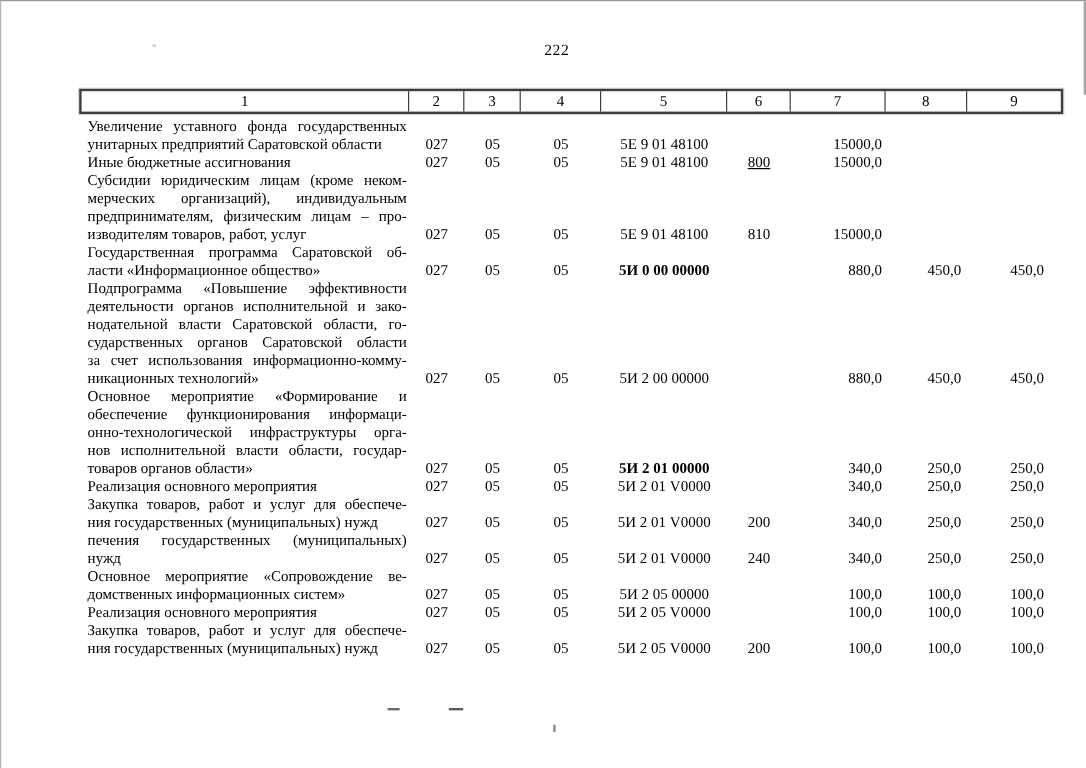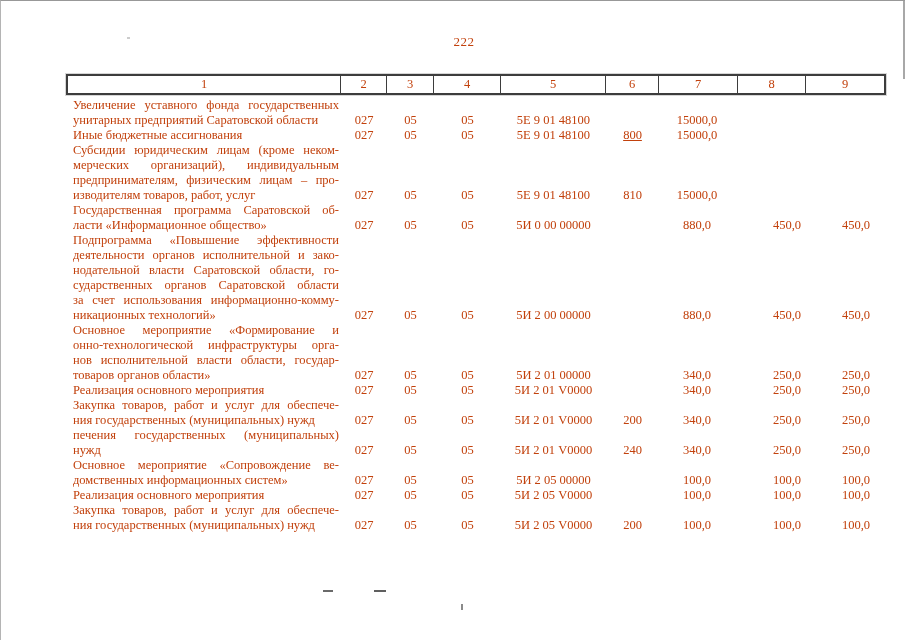--- a/index.html
+++ b/index.html
@@ -1,18 +1,18 @@
 <!DOCTYPE html>
 <html><head>
 <meta charset="utf-8">
 <style>
   html,body { margin:0; padding:0; background:#ffffff; }
   .page {
     position:relative; width:905px; height:640px; background:#ffffff;
-    font-family:"Liberation Serif","DejaVu Serif",serif; color:#c2410c;
+    font-family:"Liberation Serif","DejaVu Serif",serif; color:#000000;
     border-top:1px solid #989898; border-left:1px solid #b4b4b4;
     box-sizing:border-box; overflow:hidden;
   }
   .page-number {
     position:absolute; top:33px; left:18px; width:890px;
     text-align:center; font-size:13px; letter-spacing:0.5px;
   }
   .doc-table { position:absolute; left:67px; top:73px; width:816px; }
   .thead {
     display:flex; height:17px; margin:0 -2px;
@@ -24,21 +24,21 @@
     font-size:12.5px; box-sizing:border-box; border-right:1px solid #3d3d3d;
   }
   .th:last-child { border-right:none; }
   .tbody { margin-top:3px; }
   .trow { display:flex; align-items:flex-end; }
   .cell { font-size:12.5px; line-height:15px; box-sizing:border-box; }
   .c1 { padding-left:5px; padding-right:2px; }
   .line { min-height:15px; }
   .line.just { text-align:justify; text-align-last:justify; }
   .v { text-align:center; }
-  .v.col7 { padding-right:3px; }
+  .v.col7 { text-align:right; padding-right:3px; }
   .v.col8 { text-align:right; padding-right:5px; }
   .v.col9 { text-align:right; padding-right:14px; }
   .artifact { position:absolute; }
 </style>
 </head>
 <body>
 
 <div class="page">
 
   <div class="page-number">222</div>
@@ -100,21 +100,21 @@
           <div class="cell v col9" style="width: 78px;"></div>
         </div>
         <div class="trow">
           <div class="cell c1" style="width: 273px;">
             <div class="line just">Государственная программа Саратовской об-</div>
             <div class="line">ласти «Информационное общество»</div>
           </div>
           <div class="cell v col2" style="width: 46px;">027</div>
           <div class="cell v col3" style="width: 47px;">05</div>
           <div class="cell v col4" style="width: 67px;">05</div>
-          <div class="cell v col5" style="width: 105px;">5И 0 00 00000</div>
+          <div class="cell v col5" style="width: 105px; font-weight: bold;">5И 0 00 00000</div>
           <div class="cell v col6" style="width: 53px;"></div>
           <div class="cell v col7" style="width: 79px;">880,0</div>
           <div class="cell v col8" style="width: 68px;">450,0</div>
           <div class="cell v col9" style="width: 78px;">450,0</div>
         </div>
         <div class="trow">
           <div class="cell c1" style="width: 273px;">
             <div class="line just">Подпрограмма «Повышение эффективности</div>
             <div class="line just">деятельности органов исполнительной и зако-</div>
             <div class="line just">нодательной власти Саратовской области, го-</div>
@@ -127,28 +127,29 @@
           <div class="cell v col4" style="width: 67px;">05</div>
           <div class="cell v col5" style="width: 105px;">5И 2 00 00000</div>
           <div class="cell v col6" style="width: 53px;"></div>
           <div class="cell v col7" style="width: 79px;">880,0</div>
           <div class="cell v col8" style="width: 68px;">450,0</div>
           <div class="cell v col9" style="width: 78px;">450,0</div>
         </div>
         <div class="trow">
           <div class="cell c1" style="width: 273px;">
             <div class="line just">Основное мероприятие «Формирование и</div>
+            <div class="line just">обеспечение функционирования информаци-</div>
             <div class="line just">онно-технологической инфраструктуры орга-</div>
             <div class="line just">нов исполнительной власти области, государ-</div>
             <div class="line">товаров органов области»</div>
           </div>
           <div class="cell v col2" style="width: 46px;">027</div>
           <div class="cell v col3" style="width: 47px;">05</div>
           <div class="cell v col4" style="width: 67px;">05</div>
-          <div class="cell v col5" style="width: 105px;">5И 2 01 00000</div>
+          <div class="cell v col5" style="width: 105px; font-weight: bold;">5И 2 01 00000</div>
           <div class="cell v col6" style="width: 53px;"></div>
           <div class="cell v col7" style="width: 79px;">340,0</div>
           <div class="cell v col8" style="width: 68px;">250,0</div>
           <div class="cell v col9" style="width: 78px;">250,0</div>
         </div>
         <div class="trow">
           <div class="cell c1" style="width: 273px;">
             <div class="line">Реализация основного мероприятия</div>
           </div>
           <div class="cell v col2" style="width: 46px;">027</div>

